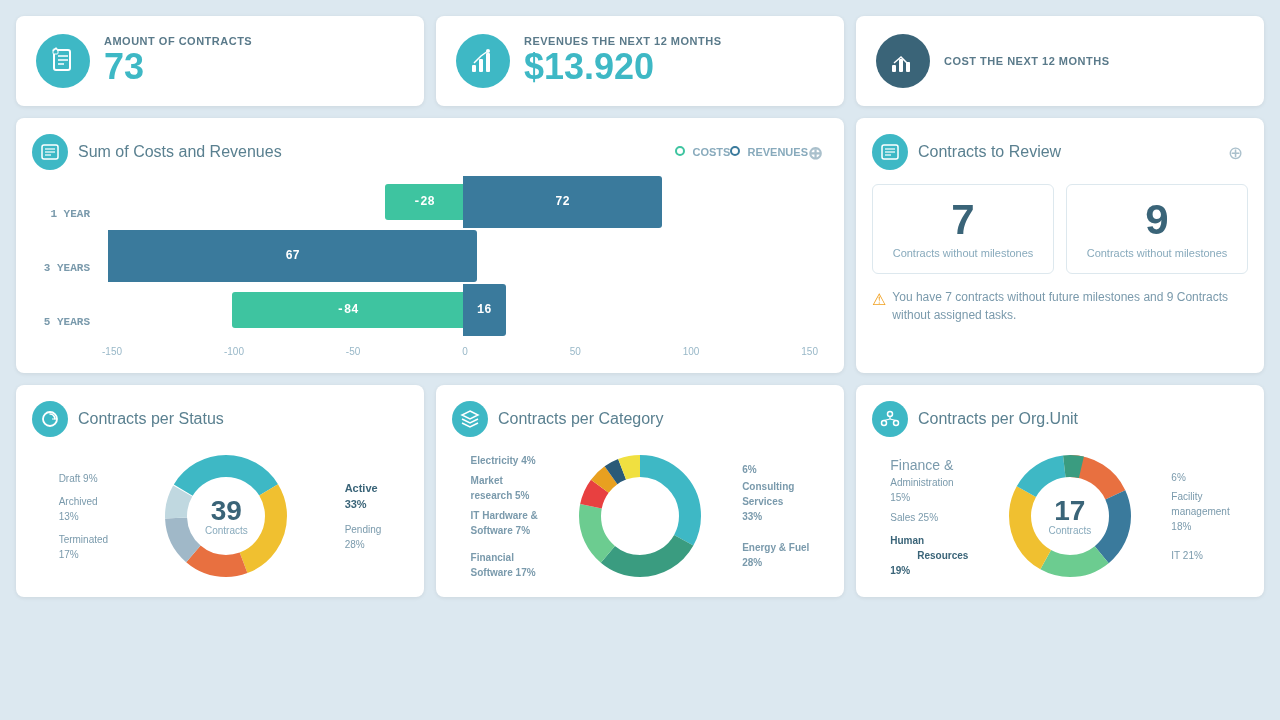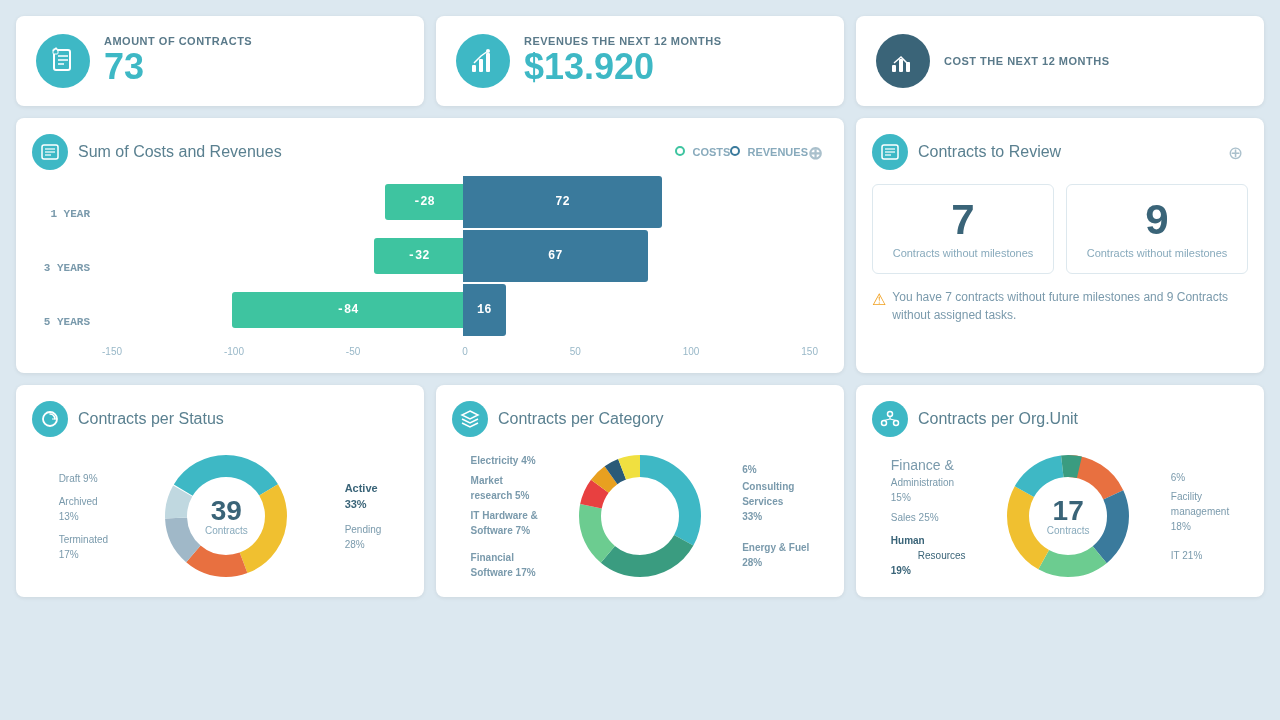--- a/index.html
+++ b/index.html
@@ -335,23 +335,20 @@
             </div>
           </div>
         </div>
       </div>
 
       <div class="bar-row">
         <div class="bar-label">3 YEARS</div>
         <div class="chart-grid">
           <div style="display:flex; align-items:center; height:36px; justify-content:center;">
             <div style="display:flex; width:100%; align-items:center;">
-              <div style="flex:1; display:flex; justify-content:flex-end;">
-                <div class="bar-neg" style="width:25%;">-32</div>
-              </div>
               <div style="flex:1; display:flex; justify-content:flex-start;">
                 <div class="bar-pos" style="width:52%;">67</div>
               </div>
             </div>
           </div>
         </div>
       </div>
 
       <div class="bar-row">
         <div class="bar-label">5 YEARS</div>
@@ -575,21 +572,21 @@
         <div class="legend-item">
           <span style="font-size:10px; color:#7a9aac;">15%</span>
         </div>
         <div class="legend-item" style="margin-top:5px;text-align:right;">
           <span style="font-size:10px; color:#7a9aac;">Sales 25%</span>
         </div>
         <div class="legend-item" style="margin-top:8px;">
           <span style="font-size:10px; font-weight:700; color:#3a6478;">Human</span>
         </div>
         <div class="legend-item">
-          <span style="font-size:10px; font-weight:400; color:#3a6478;padding-left:27px;">Resources</span>
+          <span style="font-size:10px; font-weight:700; color:#3a6478;padding-left:27px;">Resources</span>
         </div>
         <div class="legend-item">
           <span style="font-size:10px; font-weight:700; color:#3a6478;">19%</span>
         </div>
       </div>
       <div class="donut-container">
         <svg width="130" height="130" viewBox="0 0 130 130">
 
           <circle cx="65" cy="65" r="50" fill="none" stroke="#e87040" stroke-width="22" stroke-dasharray="56.55 258.65" stroke-dashoffset="0" transform="rotate(-90 65 65)"></circle>
 

